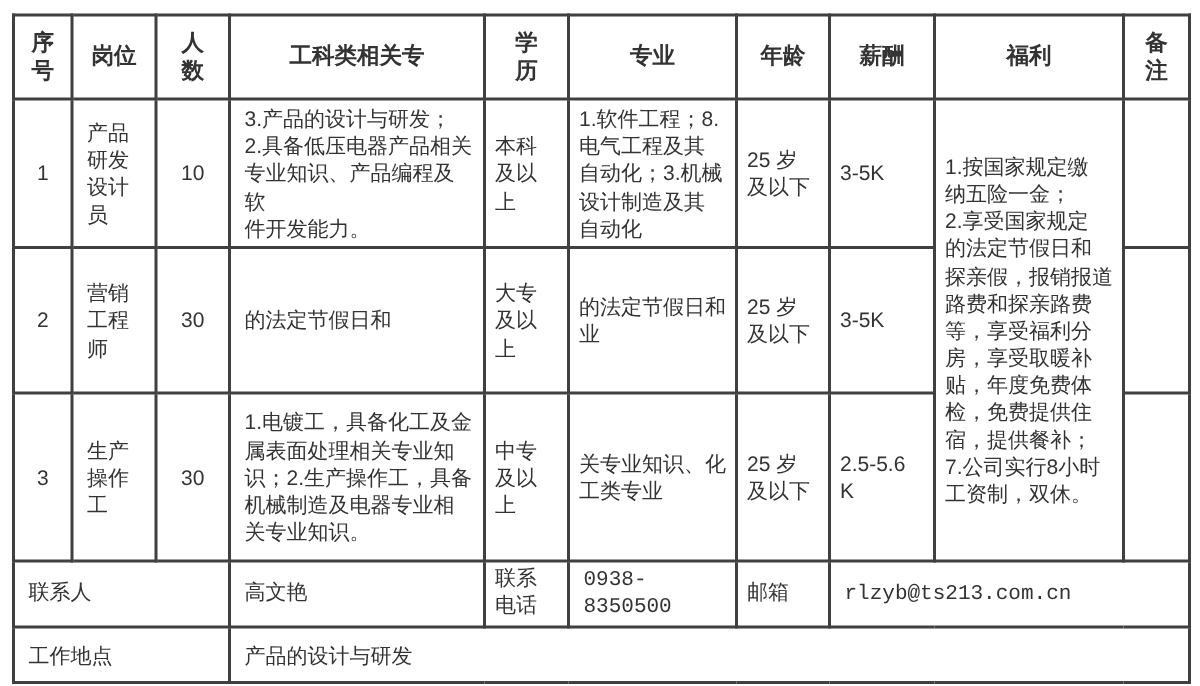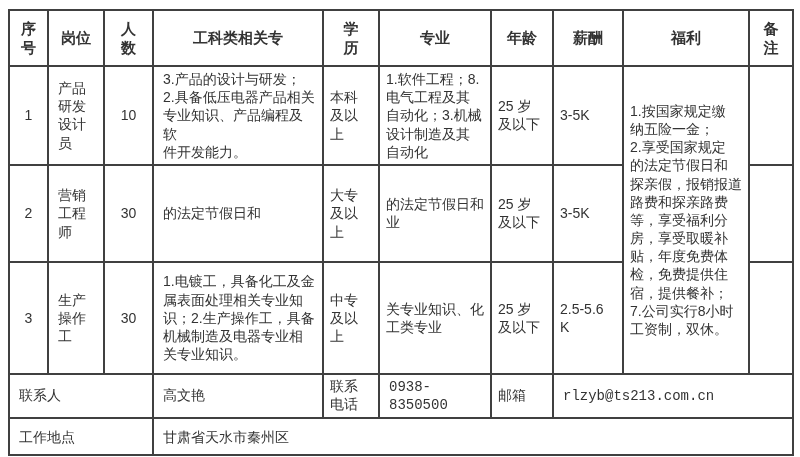--- a/index.html
+++ b/index.html
@@ -173,17 +173,17 @@
         <td class="pad-l">高文艳</td>
         <td>联系
 电话</td>
         <td class="pad-l">0938-8350500</td>
         <td>邮箱</td>
         <td colspan="3" class="pad-l">rlzyb@ts213.com.cn</td>
       </tr>
 
       <tr class="row-location">
         <td colspan="3" class="pad-l">工作地点</td>
-        <td colspan="7" class="pad-l">甘肃省天水市秦州区</td>
+        <td colspan="7" class="pad-l">产品的设计与研发</td>
       </tr>
     </tbody>
   </table>
 </div>
 
 </body></html>

